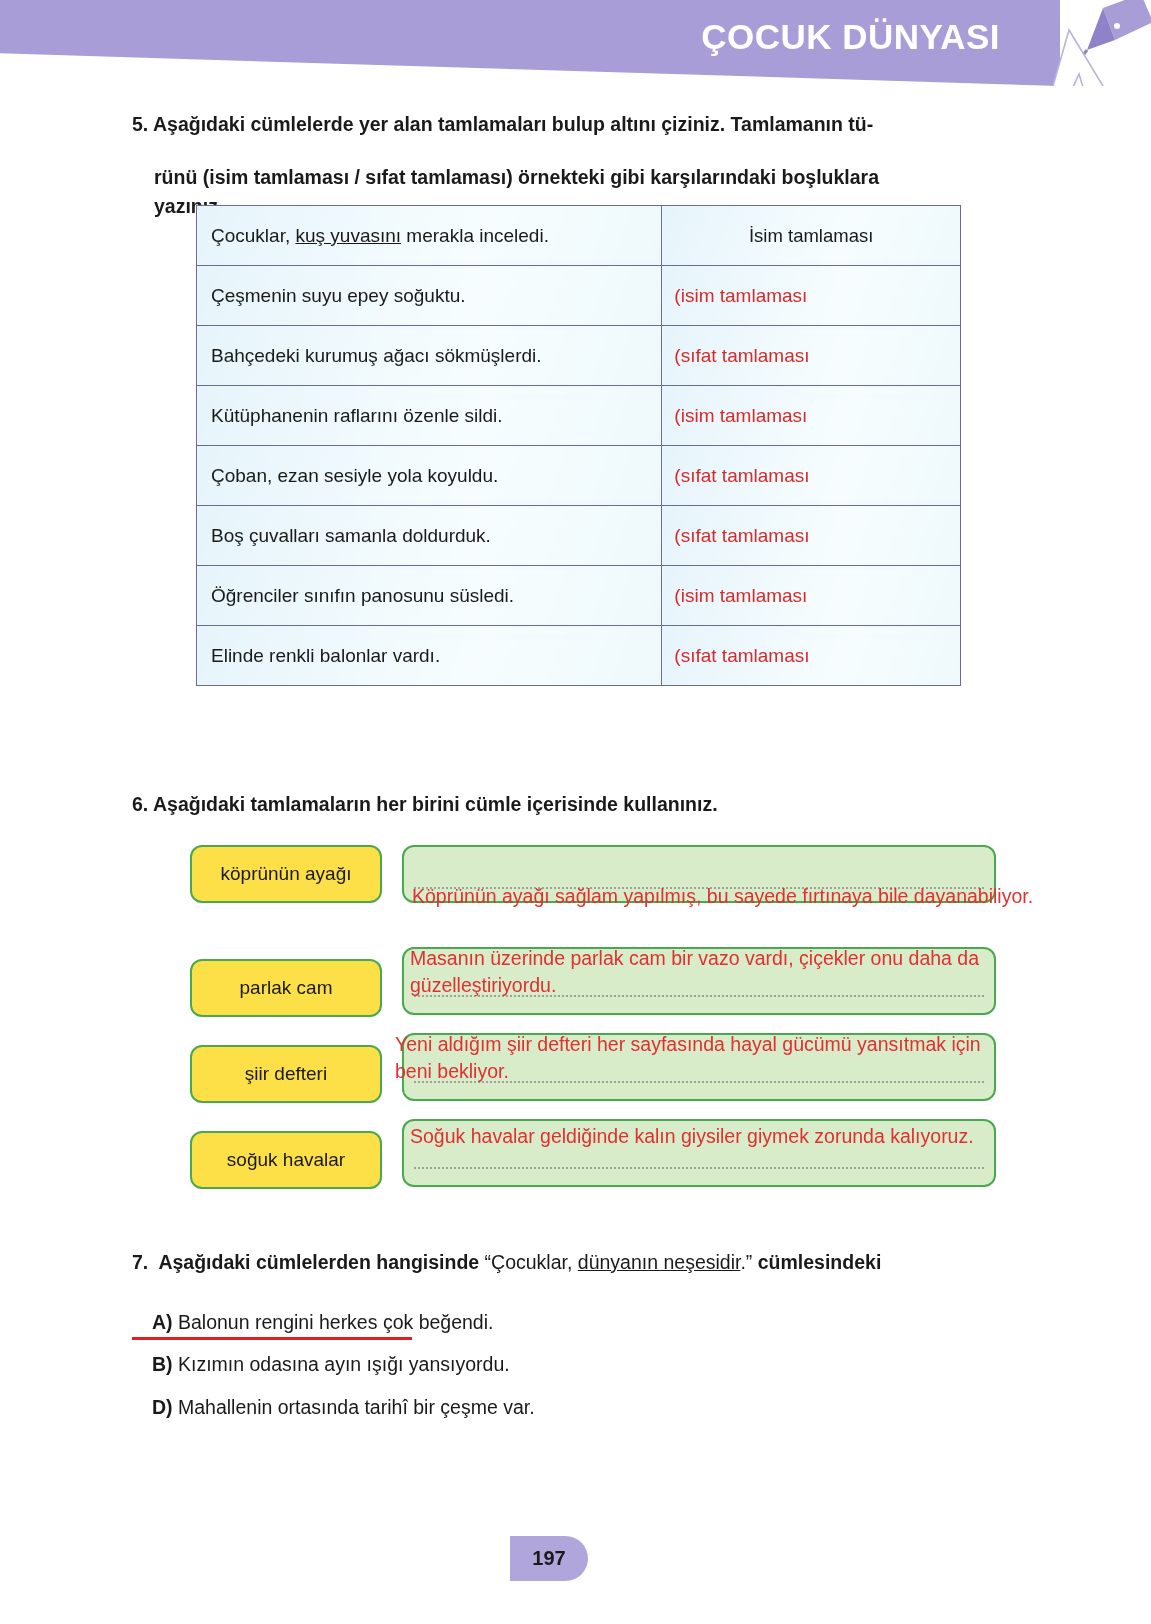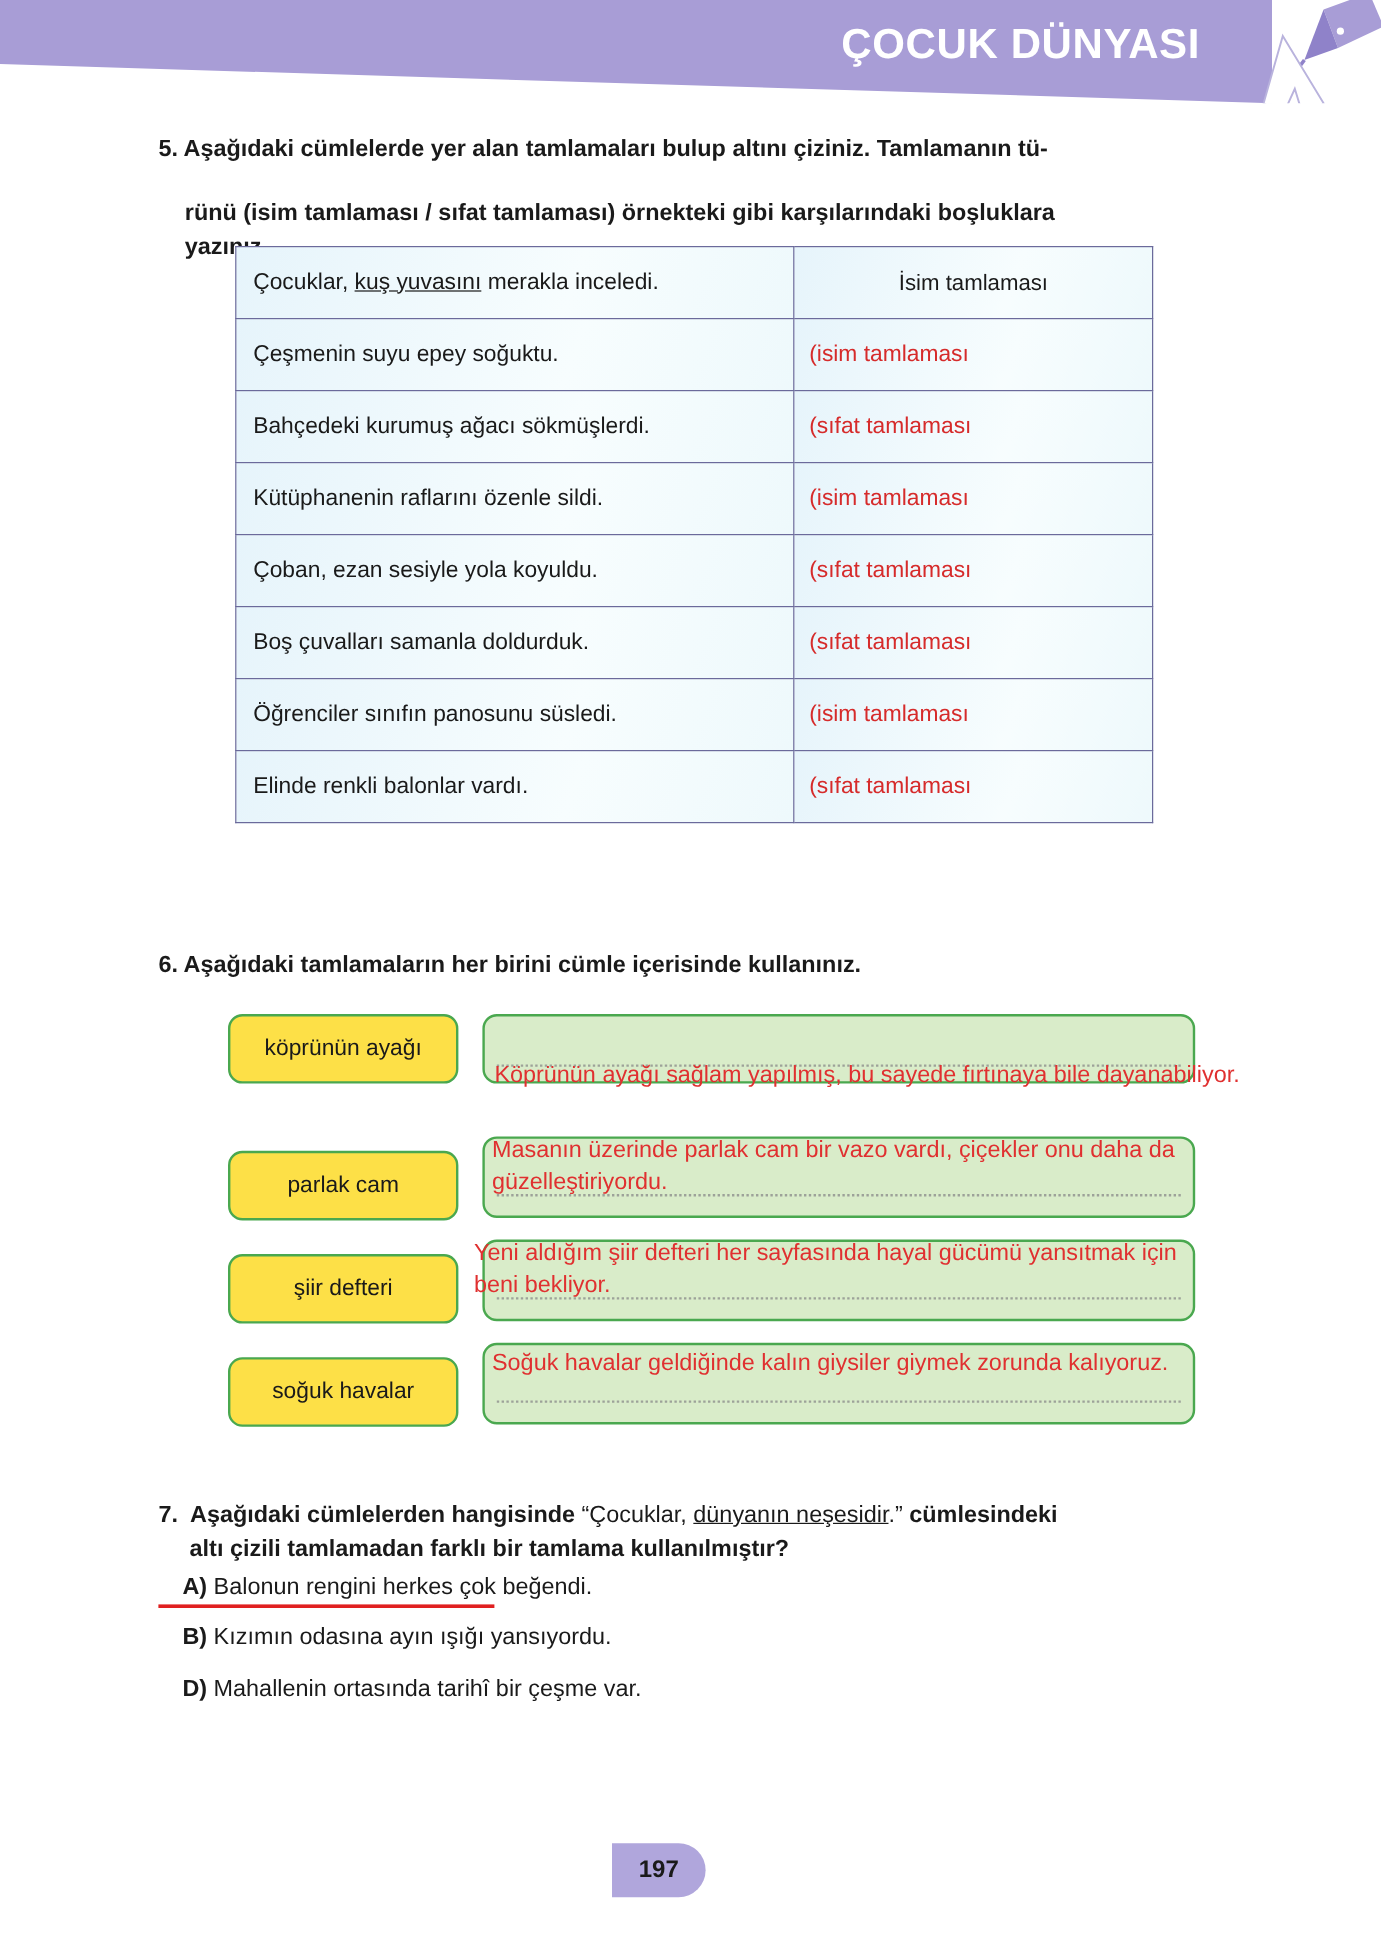--- a/index.html
+++ b/index.html
@@ -302,21 +302,20 @@
     </div>
     <div class="red-hand one-line" style="left:220px; top:20px; width:640px;">Soğuk havalar geldiğinde kalın giysiler giymek zorunda kalıyoruz.</div>
   </div>
 
 </div>
 
 <div class="q-block" style="left:132px; top:1248px; width:900px;">
   <div class="q-text">
     <span>7.</span>&nbsp;
     <span>Aşağıdaki cümlelerden hangisinde </span><span class="q-normal">“Çocuklar, </span><span class="q-normal q-underline">dünyanın neşesidir</span><span class="q-normal">.” </span><span>cümlesindeki</span><br>
-    <span style="display:inline-block; margin-left:26px;">altı çizili tamlamadan farklı bir tamlama kullanılmıştır?</span>
   </div>
 </div>
 
 <div class="opts">
   <div class="opt">
     <b>A)</b>
     <span>Balonun rengini herkes çok beğendi.</span>
     <span class="mark-underline"></span>
   </div>
   <div class="opt">

